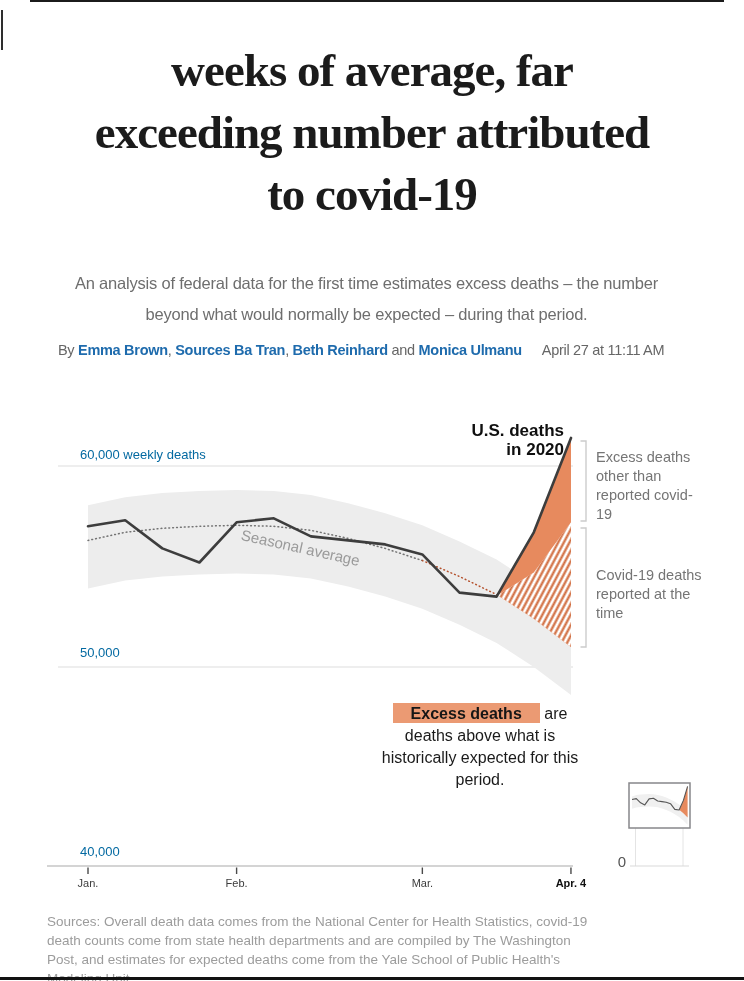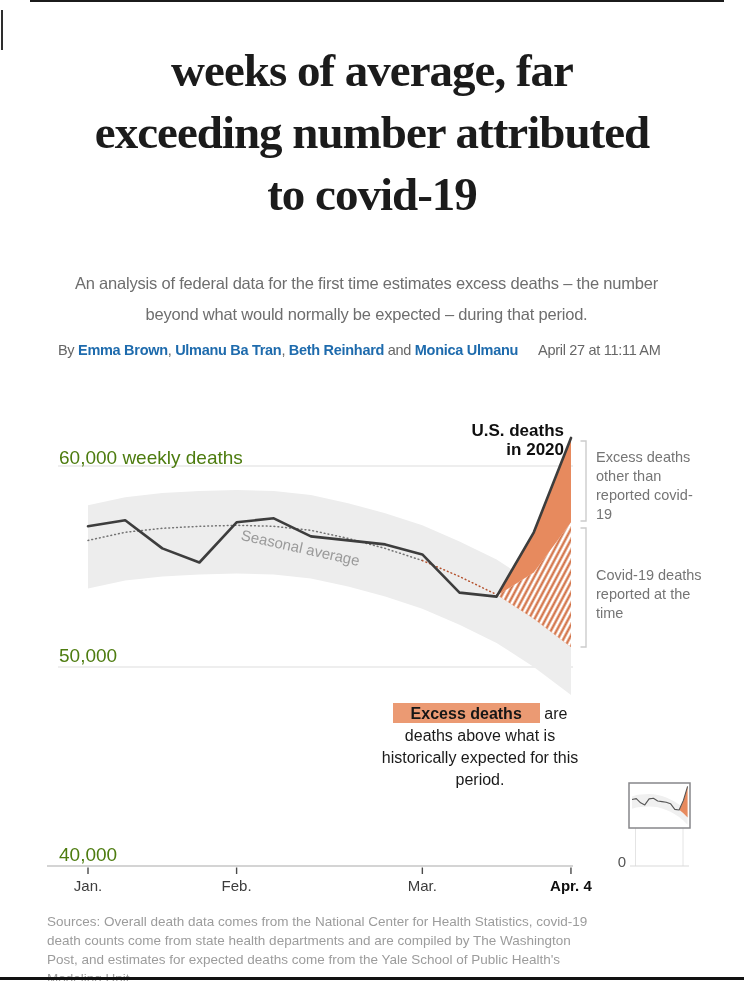--- a/index.html
+++ b/index.html
@@ -26,42 +26,42 @@
   
   .byline{left:58px;top:342px;width:680px;font-size:14.5px;letter-spacing:-0.3px;
     color:#666;white-space:nowrap;}
   .byline .author{color:#1e6bad;font-weight:700;text-decoration:none;cursor:pointer;}
   .byline .date{margin-left:20px;color:#666;}
 
   
   #chart-svg{position:absolute;left:0;top:400px;width:744px;height:520px;z-index:1;
     pointer-events:none;}
 
-  .chart-label{z-index:2;font-size:19px;color:#4d7c0f;}
+  .chart-label{z-index:2;font-size:13px;color:#0369a1;margin-left:21px;}
   .ylabel-60{left:59px;top:447px;}
   .ylabel-50{left:59px;top:645px;}
   .ylabel-40{left:59px;top:844px;}
 
   .series-title{z-index:2;right:180px;top:421px;text-align:right;color:#0f0f0f;
     font-weight:700;font-size:17px;line-height:19px;}
 
   .seasonal{z-index:2;left:240px;top:540px;width:130px;color:#9a9a9a;
     font-size:15px;transform:rotate(12.5deg);white-space:nowrap;}
 
   .bracket-label{z-index:2;left:596px;width:108px;color:#757575;
     font-size:14.5px;line-height:19px;}
   .bracket-label.excess{top:448px;}
   .bracket-label.covid{top:566px;}
 
   .note{z-index:2;left:370px;top:703px;width:220px;text-align:center;
     font-size:16px;line-height:22px;color:#1a1a1a;}
   .note .hl{font-weight:700;color:#161616;padding:2px 18px 1px;}
 
   .month-label{position:absolute;z-index:2;top:877px;transform:translateX(-50%);
-    font-size:15px;color:#3c3c3c;white-space:nowrap;}
+    font-size:11px;color:#3c3c3c;white-space:nowrap;}
   .month-label.bold{font-weight:700;color:#0f0f0f;}
 
   .mini-zero{z-index:2;left:606px;top:853px;width:20px;text-align:right;
     font-size:15px;color:#555;}
 
   .sources{left:47px;top:912px;width:555px;font-size:13.5px;line-height:19px;
     color:#9c9c9c;}
 </style>
 </head>
 <body>
@@ -75,21 +75,21 @@
   <div>to covid-19</div>
 </h1>
 
 <div class="abs subtitle">
   <div>An analysis of federal data for the first time estimates excess deaths – the number</div>
   <div>beyond what would normally be expected – during that period.</div>
 </div>
 
 <div class="abs byline"><span>By</span>
   <a class="author">Emma Brown</a><span>,</span>
-  <a class="author">Ulmanu Ba Tran</a><span>,</span>
+  <a class="author">Sources Ba Tran</a><span>,</span>
   <a class="author">Beth Reinhard</a>
   <span>and</span>
   <a class="author">Monica Ulmanu</a><span class="date">April 27 at 11:11 AM</span>
 </div>
 
 <svg id="chart-svg" viewBox="0 400 744 520" xmlns="http://www.w3.org/2000/svg">
     <defs>
       <pattern id="hatch" patternUnits="userSpaceOnUse" width="5" height="5" patternTransform="rotate(-62)">
         <line x1="0" y1="2.5" x2="5" y2="2.5" stroke="#D06A3C" stroke-width="2.2"></line>
       </pattern>

